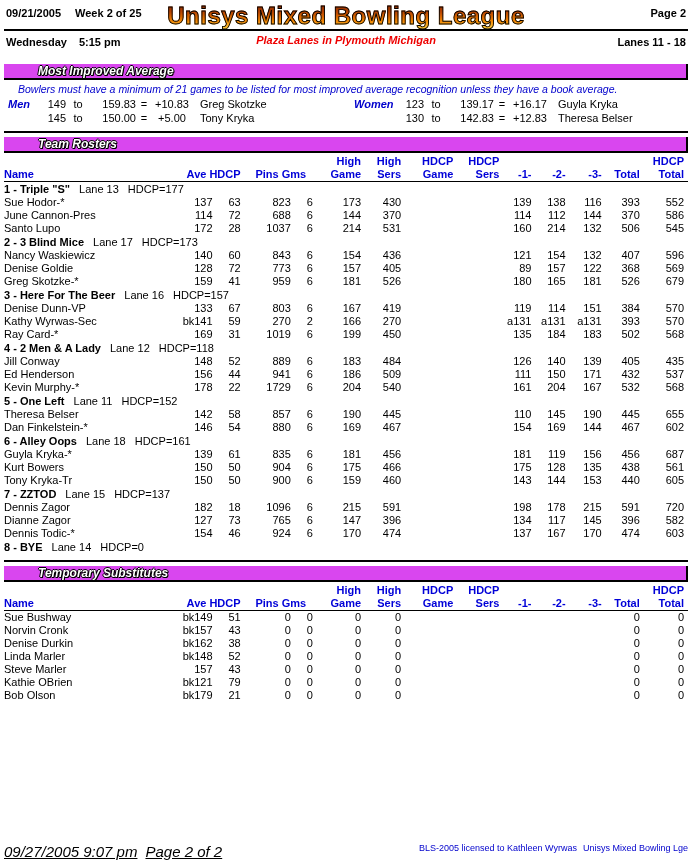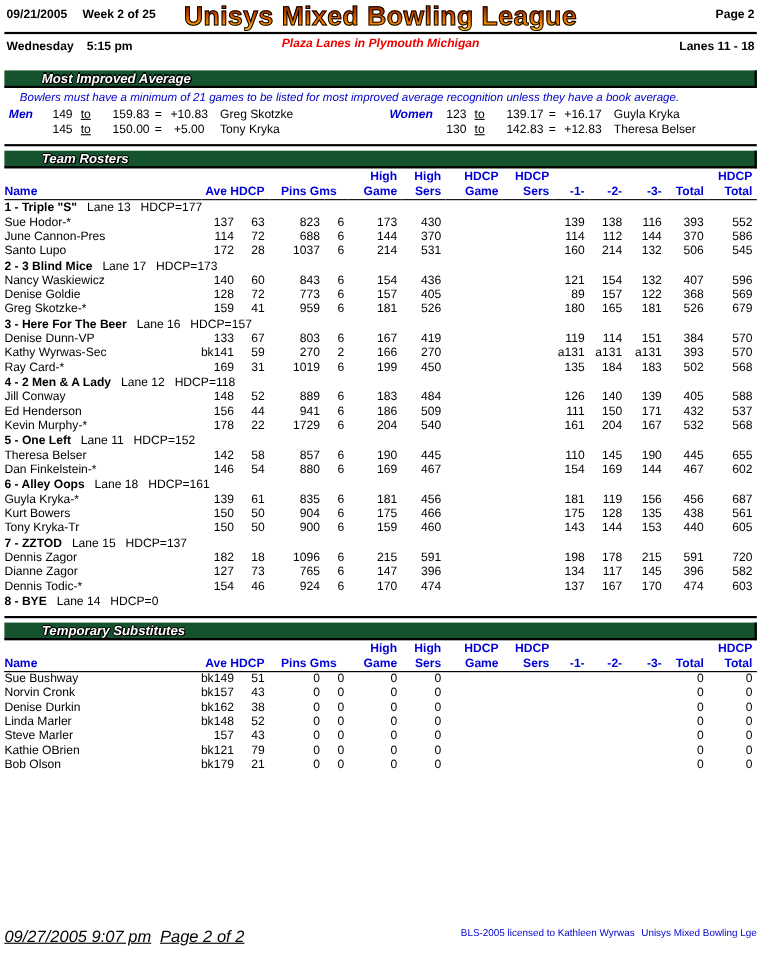--- a/index.html
+++ b/index.html
@@ -31,37 +31,37 @@
   .hdr-left2 { position:absolute; left:2px; top:5px; font-weight:bold; }
   .hdr-left2 span { margin-right:12px; }
   .lanes { position:absolute; right:2px; top:5px; font-weight:bold; }
   .subtitle {
     position:absolute; left:50%; transform:translateX(-50%); top:3px;
     color:#ee0000; font-weight:bold; font-style:italic; font-size:11px; white-space:nowrap;
   }
 
   
   .bar {
-    height:16px; background:#14532d; border-bottom:2px solid #000; border-right:2px solid #000;
+    height:16px; background:#d946ef; border-bottom:2px solid #000; border-right:2px solid #000;
     color:#fff; font-weight:bold; font-style:italic; font-size:12px; line-height:14px;
     padding-left:34px;
     text-shadow:1px 0 #000,-1px 0 #000,0 1px #000,0 -1px #000,1px 1px #000;
   }
   .bar.mi { margin-top:9px; }
   .sep { height:2px; background:#000; margin:6px 0 4px 0; }
 
   
   .note { color:#0000cc; font-style:italic; font-size:10.5px; margin:3px 0 2px 14px; }
   .mi-row { display:flex; height:14px; line-height:14px; white-space:nowrap; }
   .mi-half { display:flex; width:346px; }
   .mi-half.right { width:338px; }
   .mi-label { width:34px; padding-left:4px; font-weight:bold; font-style:italic; color:#0000cc; }
   .mi-half.right .mi-label { width:46px; }
   .mi-from { width:28px; text-align:right; }
-  .mi-toword { width:24px; text-align:center;text-decoration:underline; }
+  .mi-toword { width:24px; text-align:center; }
   .mi-to { width:46px; text-align:right; }
   .mi-eq { width:16px; text-align:center; }
   .mi-delta { width:40px; text-align:center; }
   .mi-name { margin-left:8px; }
 
   
   table { width:684px; border-collapse:collapse; table-layout:fixed; margin-top:2px; }
   th, td { height:13px; line-height:13px; font-size:11px; white-space:nowrap; overflow:hidden; padding:0; }
   th { color:#0000d8; font-weight:bold; }
   .al { text-align:left; }
@@ -363,21 +363,21 @@
           <td class="ar">889</td>
           <td class="ar">6</td>
           <td class="ar">183</td>
           <td class="ar">484</td>
           <td class="ar"></td>
           <td class="ar"></td>
           <td class="ar">126</td>
           <td class="ar">140</td>
           <td class="ar">139</td>
           <td class="ar">405</td>
-          <td class="ar">588</td>
+          <td class="ar">435</td>
         </tr>
         <tr>
           <td class="al">Ed Henderson</td>
           <td class="ar">156</td>
           <td class="ar">44</td>
           <td class="ar">941</td>
           <td class="ar">6</td>
           <td class="ar">186</td>
           <td class="ar">509</td>
           <td class="ar"></td>

